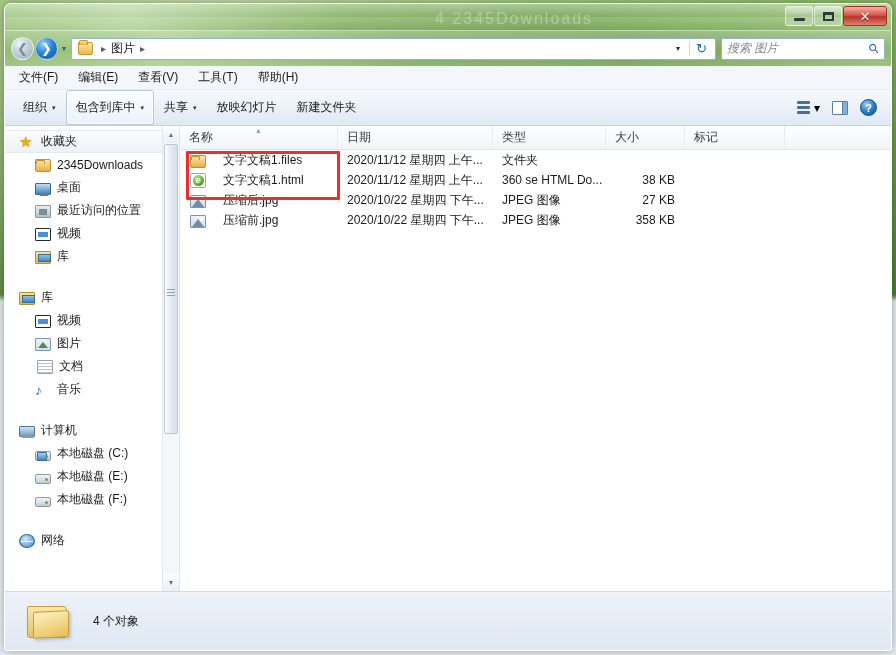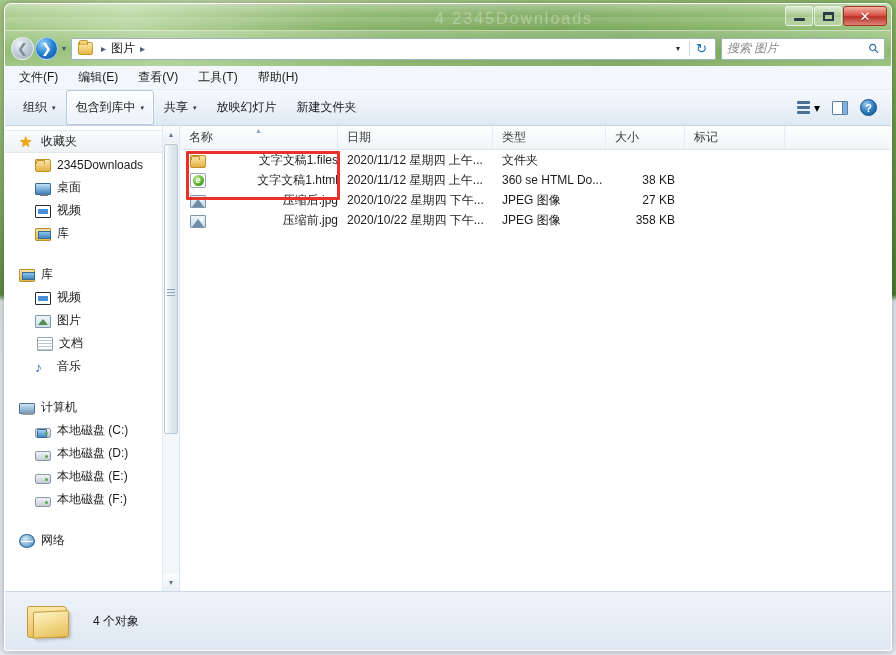--- a/index.html
+++ b/index.html
@@ -240,21 +240,21 @@
   #colhead .ch {
     height: 24px; display: flex; align-items: center;
     padding-left: 9px; border-right: 1px solid #e6ecf2; position: relative;
   }
   #colhead .ch .sortarrow {
     position: absolute; left: 50%; top: 1px; transform: translateX(-50%);
     font-size: 7px; color: #8aa0b4;
   }
   .rows { position: absolute; top: 24px; left: 0; right: 0; bottom: 0; }
   .frow { display: flex; height: 20px; align-items: center; font-size: 12px; color: #1c1c1c; }
-  .frow .c-name { display: flex; align-items: center; gap: 17px; padding-left: 10px; justify-content: space-between; }
+  .frow .c-name { display: flex; align-items: center; gap: 17px; padding-left: 10px; }
   .frow .c-date, .frow .c-type { padding-left: 9px; color: #1c1c1c; }
   .frow .c-size { padding-right: 10px; text-align: right; }
   .frow .c-tag { padding-left: 9px; }
   .fico { width: 16px; height: 16px; flex: 0 0 16px; position: relative; }
   .fico.folder { background: linear-gradient(180deg,#fde8a8,#e2b146); border: 1px solid #bf922c; border-radius: 1px 2px 2px 2px; height: 13px; margin-top: 2px; }
   .fico.folder:before { content:''; position:absolute; left:0; top:0px; width:7px; height:3px; background:#f6d98f; border:1px solid #bf922c; border-bottom:none; border-radius:2px 2px 0 0; }
   .fico.html {
     background: #fff; border: 1px solid #9aa8b5; border-radius: 2px; height: 15px; margin-top: 1px;
     display: flex; align-items: center; justify-content: center;
   }
@@ -403,20 +403,24 @@
             </div>
             <div class="sb-row child">
               <span class="sb-ico ic-folder"></span>
               <span>2345Downloads</span>
             </div>
             <div class="sb-row child">
               <span class="sb-ico ic-desktop"></span>
               <span>桌面</span>
             </div>
             <div class="sb-row child">
+              <span class="sb-ico ic-recent"></span>
+              <span>最近访问的位置</span>
+            </div>
+            <div class="sb-row child">
               <span class="sb-ico ic-video"></span>
               <span>视频</span>
             </div>
             <div class="sb-row child">
               <span class="sb-ico ic-lib"></span>
               <span>库</span>
             </div>
           </div>
 
           <div class="sb-gap"></div>
@@ -447,24 +451,20 @@
           <div class="sb-gap"></div>
 
           <div class="grp">
             <div class="sb-row head">
               <span class="sb-ico ic-computer"></span>
               <span>计算机</span>
             </div>
             <div class="sb-row child">
               <span class="sb-ico ic-drive sys"></span>
               <span>本地磁盘 (C:)</span>
-            </div>
-            <div class="sb-row child">
-              <span class="sb-ico ic-drive"></span>
-              <span>本地磁盘 (D:)</span>
             </div>
             <div class="sb-row child">
               <span class="sb-ico ic-drive"></span>
               <span>本地磁盘 (E:)</span>
             </div>
             <div class="sb-row child">
               <span class="sb-ico ic-drive"></span>
               <span>本地磁盘 (F:)</span>
             </div>
           </div>

